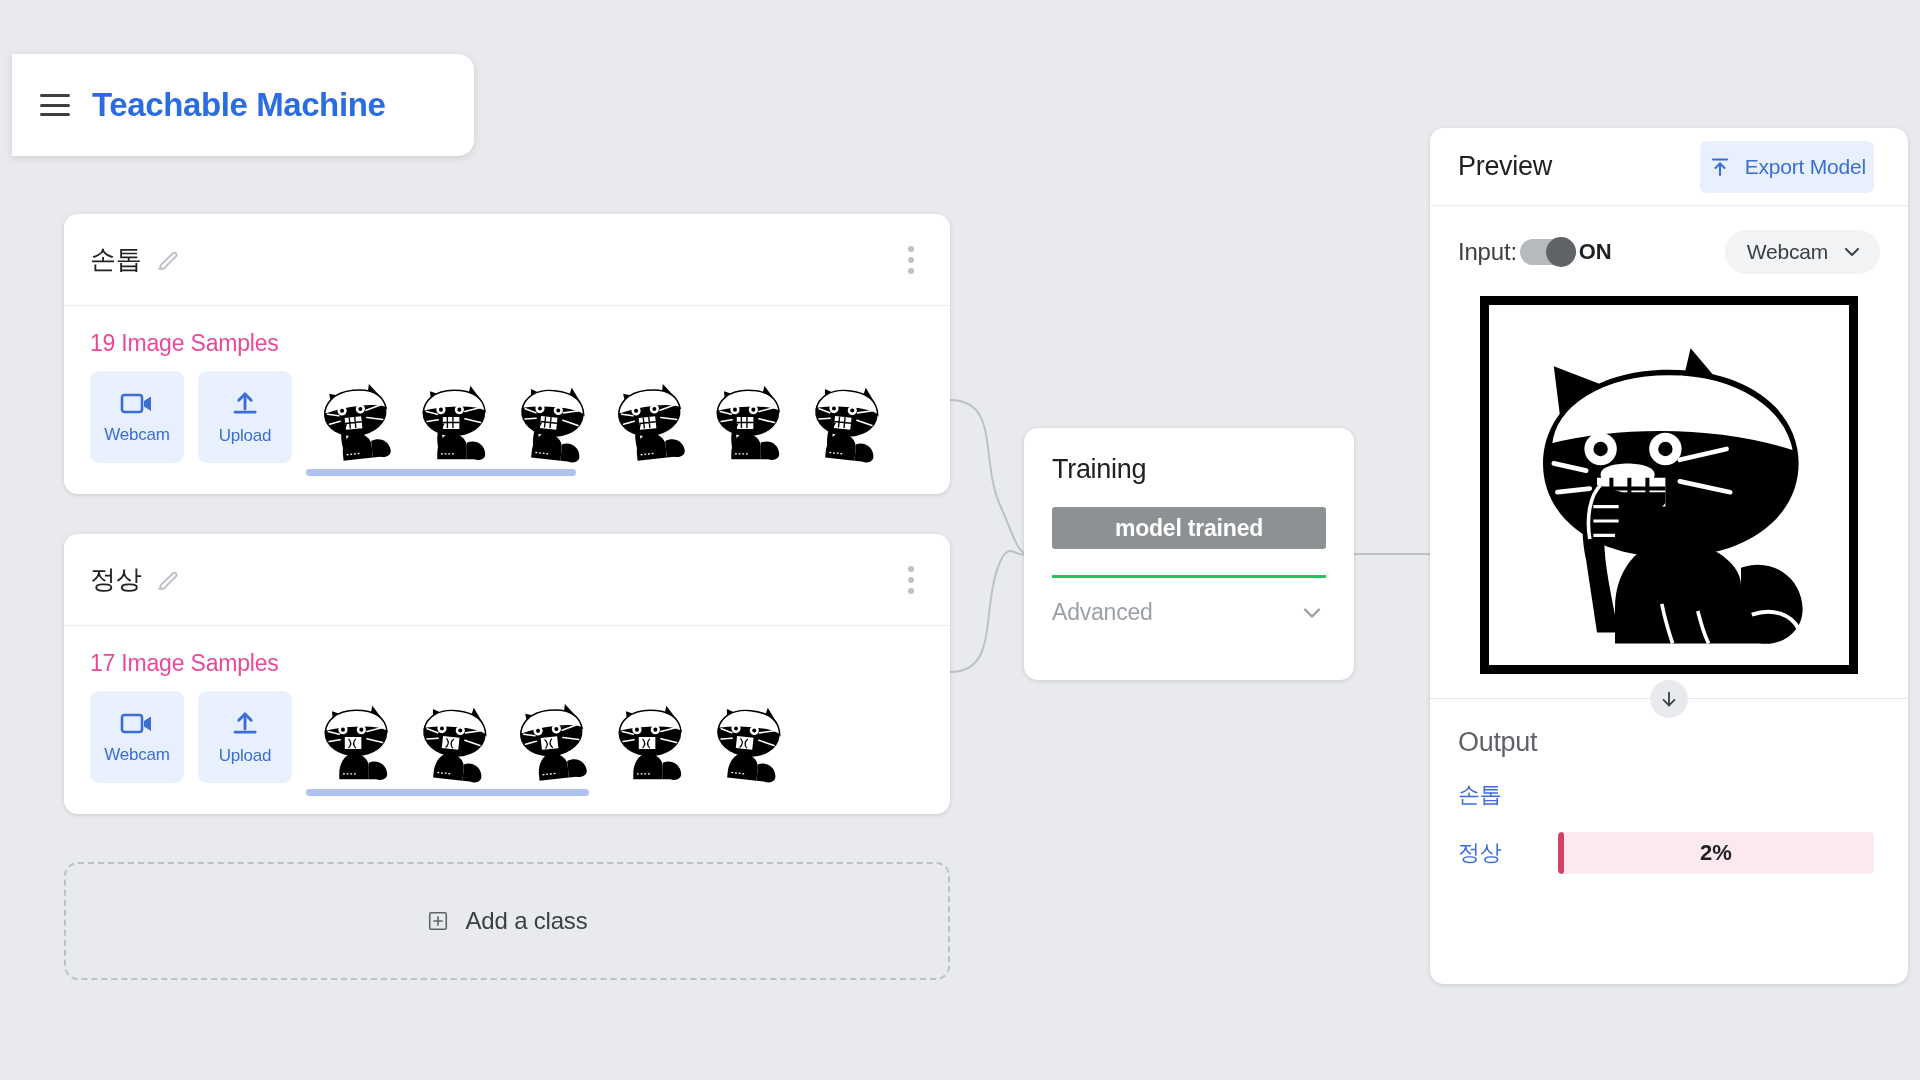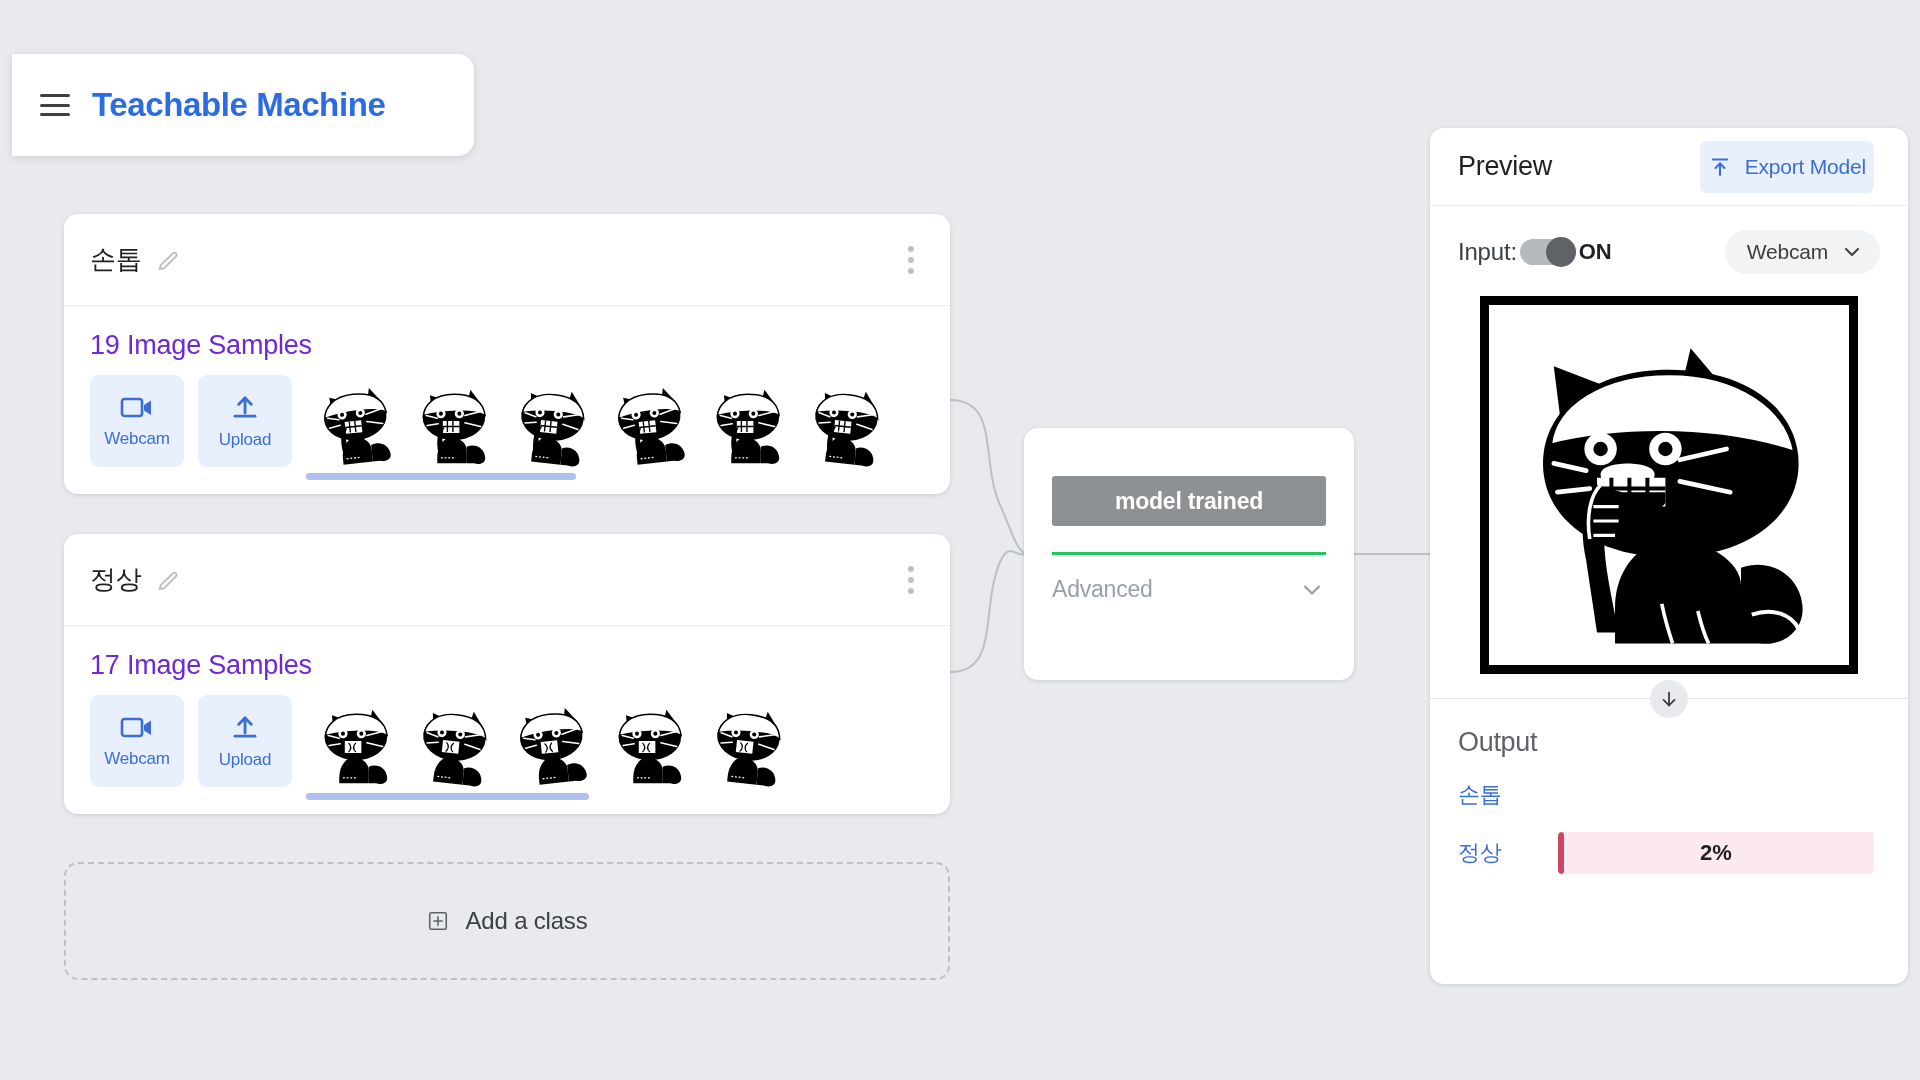--- a/index.html
+++ b/index.html
@@ -52,21 +52,21 @@
     letter-spacing: -0.3px;
   }
   .pencil-icon { margin-left: 14px; display: flex; align-items: center; cursor: pointer; }
   .dots-menu {
     position: absolute; right: 30px; top: 50%; transform: translateY(-50%);
     display: flex; flex-direction: column; gap: 5px; cursor: pointer; padding: 6px;
   }
   .dots-menu i { width: 6px; height: 6px; border-radius: 50%; background: #bdc1c6; display: block; }
 
   .class-body { padding: 24px 0 0 26px; position: relative; }
-  .samples-count { font-size: 27px; color: #6d28d9; margin-bottom: 14px; letter-spacing: -0.2px; }
+  .samples-count { font-size: 23px; color: #ec4899; margin-bottom: 14px; letter-spacing: -0.2px; }
 
   .sample-row { display: flex; align-items: flex-start; gap: 14px; }
   .src-btn {
     width: 94px; height: 92px; background: #e8effd; border-radius: 9px;
     display: flex; flex-direction: column; align-items: center; justify-content: center;
     gap: 7px; cursor: pointer; border: none; flex: 0 0 auto;
   }
   .src-btn .lbl { font-size: 17px; color: #3b6fd4; letter-spacing: -0.2px; }
 
   .thumbs-wrap { overflow: hidden; position: relative; flex: 1; }
@@ -92,21 +92,21 @@
   
   .training-panel {
     position: absolute; left: 1024px; top: 428px;
     width: 330px; height: 252px;
     background: #fff; border-radius: 14px;
     box-shadow: 0 1px 4px rgba(60,64,67,.18);
     padding: 26px 28px 0 28px;
   }
   .training-title { font-size: 27px; color: #202124; letter-spacing: -0.3px; }
   .train-btn {
-    margin-top: 22px; width: 100%; height: 50px;
+    margin-top: 22px; width: 100%; height: 42px;
     background: #8e9194; border: none; border-radius: 3px;
     color: #fff; font-size: 23px; font-weight: 700; letter-spacing: -0.2px;
     cursor: pointer; font-family: "Liberation Sans", sans-serif;
   }
   .advanced-row {
     margin-top: 26px; border-top: 3px solid #22c55e;
     height: 70px; display: flex; align-items: center; justify-content: space-between;
     cursor: pointer; padding-top: 2px;
   }
   .advanced-lbl { font-size: 23px; color: #9aa0a6; letter-spacing: -0.2px; }
@@ -546,20 +546,21 @@
 
   <div class="add-class">
     <svg width="22" height="22" viewBox="0 0 24 24" fill="none" stroke="#5f6368" stroke-width="1.7">
       <rect x="3" y="3" width="18" height="18" rx="1.5"></rect>
       <path d="M12 7.5v9M7.5 12h9" stroke-linecap="round"></path>
     </svg>
     <span class="lbl">Add a class</span>
   </div>
 
   <div class="training-panel">
+    <div class="training-title">Training</div>
     <button class="train-btn">model trained</button>
     <div class="advanced-row">
       <span class="advanced-lbl">Advanced</span>
       <svg width="28" height="28" viewBox="0 0 24 24" fill="none" stroke="#9aa0a6" stroke-width="2" stroke-linecap="round" stroke-linejoin="round">
         <path d="M6 9l6 6 6-6"></path>
       </svg>
     </div>
   </div>
 
   <div class="preview-panel">

